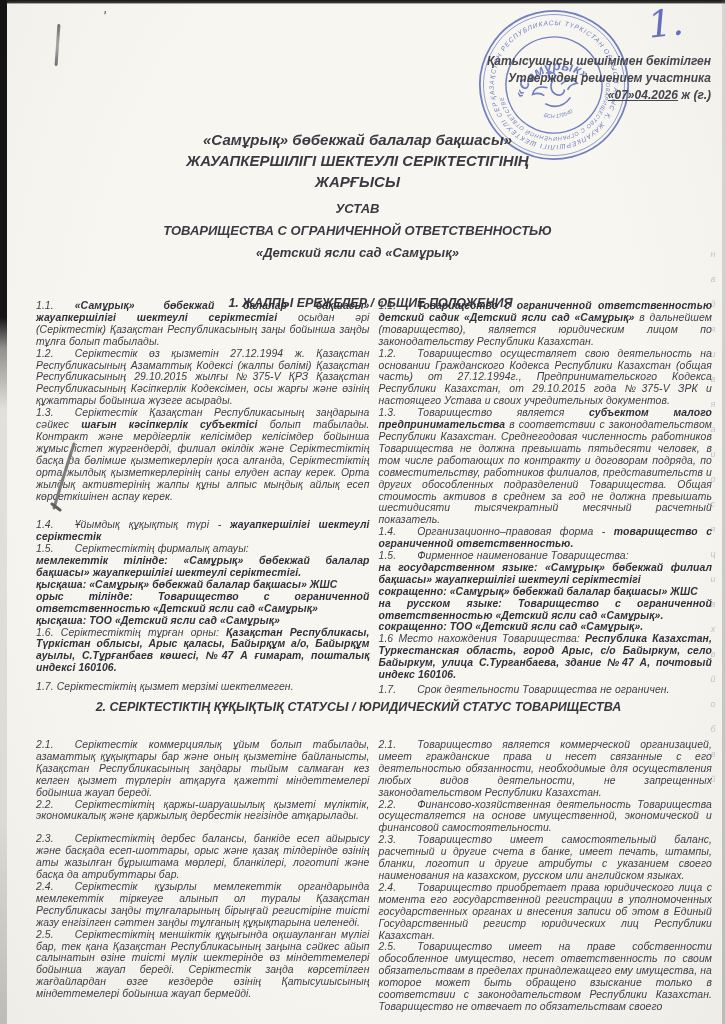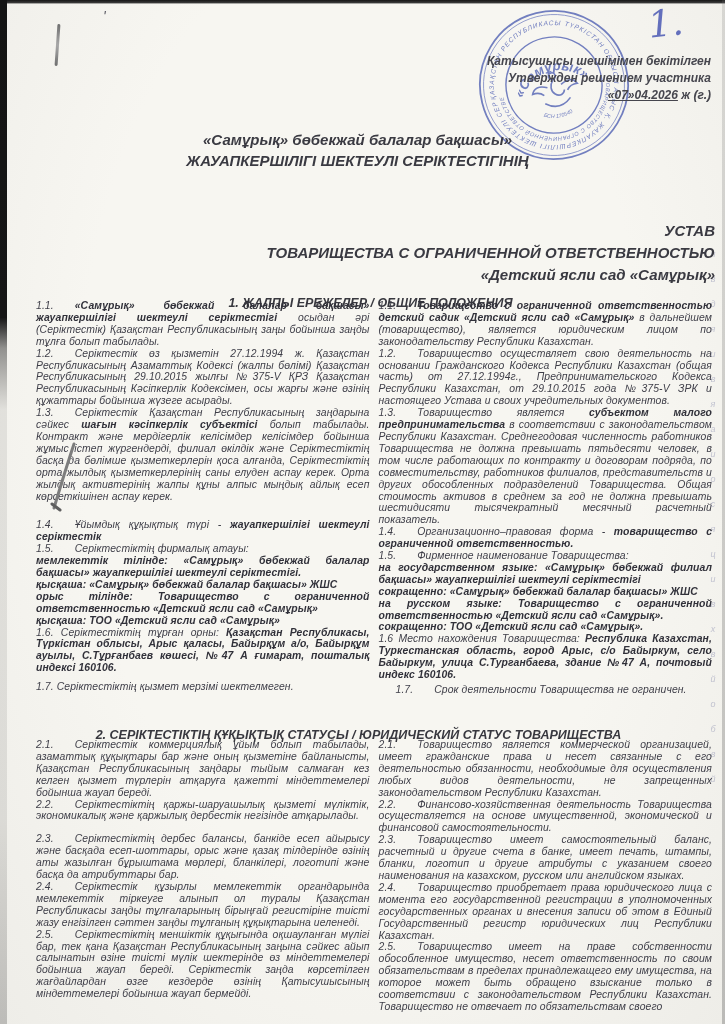--- a/index.html
+++ b/index.html
@@ -25,35 +25,35 @@
     font-size:37px;color:#4b59b4;transform:rotate(-6deg);z-index:7;opacity:.85;}
   
   .stamp{position:absolute;left:475px;top:6px;width:158px;height:158px;z-index:1;opacity:.82;}
   
   .approval{position:absolute;top:53px;right:14px;z-index:4;text-align:right;
     font-weight:bold;font-size:12px;line-height:17px;color:#46464e;}
   .approval .u{text-decoration:underline;}
   
   .title{position:absolute;left:0;right:10px;text-align:center;font-weight:bold;color:#3a3a42;z-index:3;}
   .title-kk{top:129px;font-size:15px;line-height:21px;text-align:center;}
-  .title-ru{top:220px;font-size:15px;line-height:22px;text-align:right;}
+  .title-ru{top:198px;font-size:13px;line-height:22px;}
   .section-header{position:absolute;left:0;right:8px;text-align:center;font-weight:bold;font-size:12.5px;color:#38383f;z-index:3;}
   #sec1-header{top:296px;padding-left:24px;}
-  #sec2-header{top:728px;}
+  #sec2-header{top:700px;}
   
   .cols{position:absolute;left:36px;right:13px;display:flex;gap:9px;z-index:3;}
   #sec1-cols{top:300px;height:424px;}
   #sec2-cols{top:739px;height:282px;}
   .col{flex:1 1 0;min-width:0;}
   .para{margin:0;text-align:justify;font-size:10.4px;line-height:11.9px;letter-spacing:.1px;}
   .para .b{font-weight:bold;color:#31313a;}
   
   [data-list="section1.left"] .para:nth-child(4){margin-top:17px;}
   [data-list="section1.left"] .para:nth-child(11){margin-top:7px;}
-  [data-list="section1.right"] .para:nth-child(11){margin-top:3px;margin-left:17px;}
+  [data-list="section1.right"] .para:nth-child(11){margin-top:3px;}
   [data-list="section2.left"] .para:nth-child(3){margin-top:11px;}
 </style>
 </head>
 <body>
 
 <div class="page">
 
   <div class="edge-top"></div>
   <div class="edge-left"></div>
   <div class="edge-right"></div>
@@ -117,20 +117,21 @@
 
   <div class="approval">
     <div>Қатысушысы шешімімен бекітілген</div>
     <div>Утвержден решением участника</div>
     <div><span class="u">«07»04.2026</span><span> ж (г.)</span></div>
   </div>
 
   <div class="title title-kk">
     <div>«Самұрық» бөбекжай балалар бақшасы»</div>
     <div>ЖАУАПКЕРШІЛІГІ ШЕКТЕУЛІ СЕРІКТЕСТІГІНІҢ</div>
+    <div>ЖАРҒЫСЫ</div>
   </div>
 
   <div class="title title-ru">
     <div>УСТАВ</div>
     <div>ТОВАРИЩЕСТВА С ОГРАНИЧЕННОЙ ОТВЕТСТВЕННОСТЬЮ</div>
     <div>«Детский ясли сад «Самұрық»</div>
   </div>
 
   <div class="section-header" id="sec1-header">1. ЖАЛПЫ ЕРЕЖЕЛЕР / ОБЩИЕ ПОЛОЖЕНИЯ</div>
   <div class="cols" id="sec1-cols">

